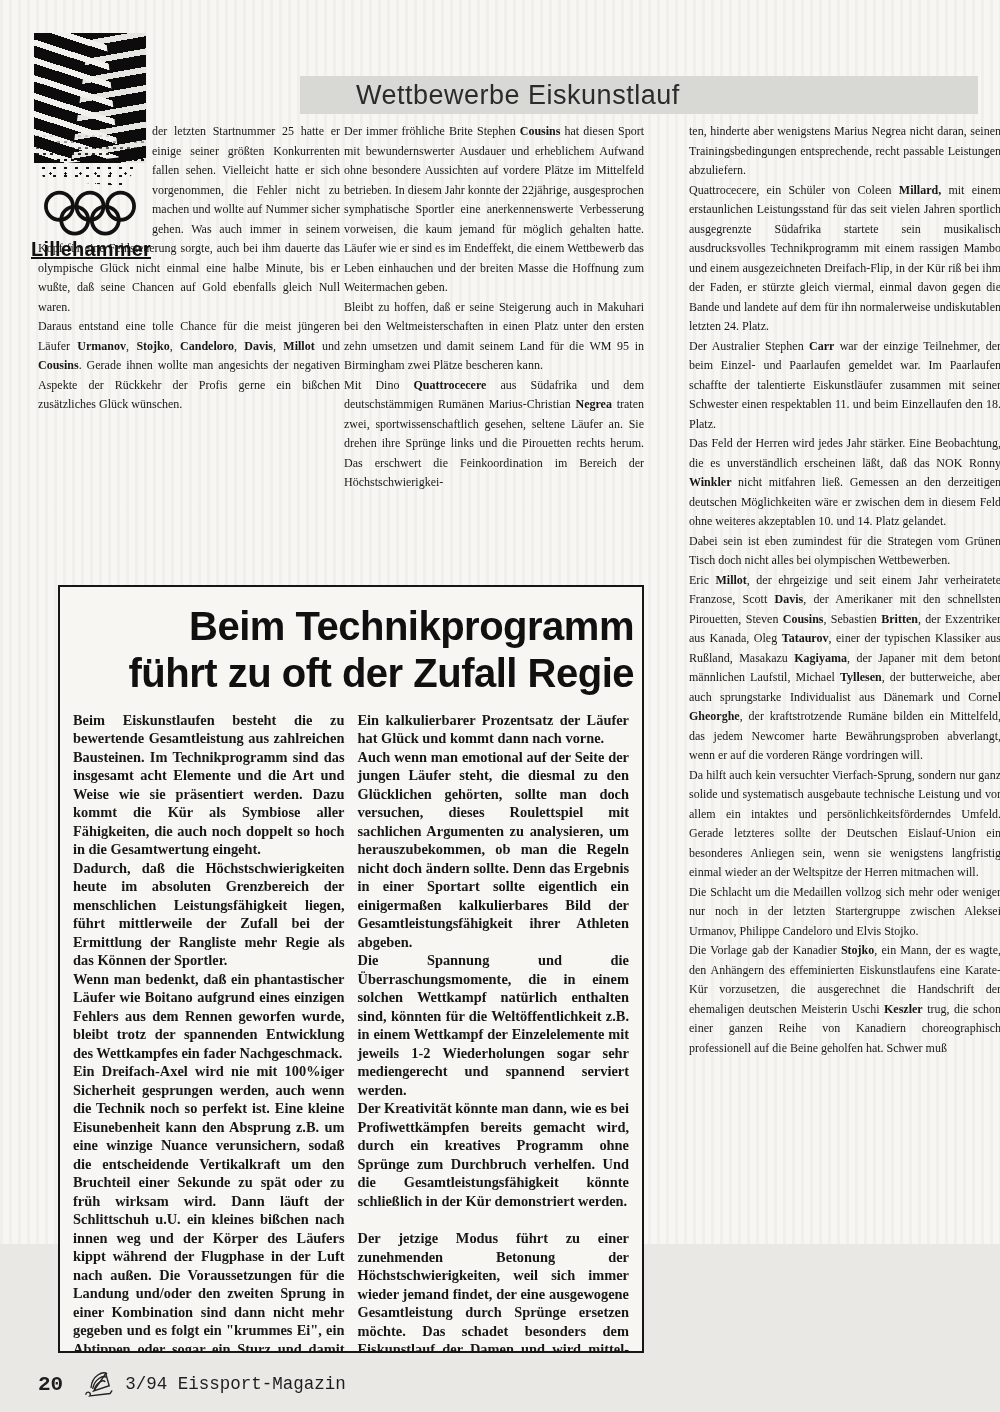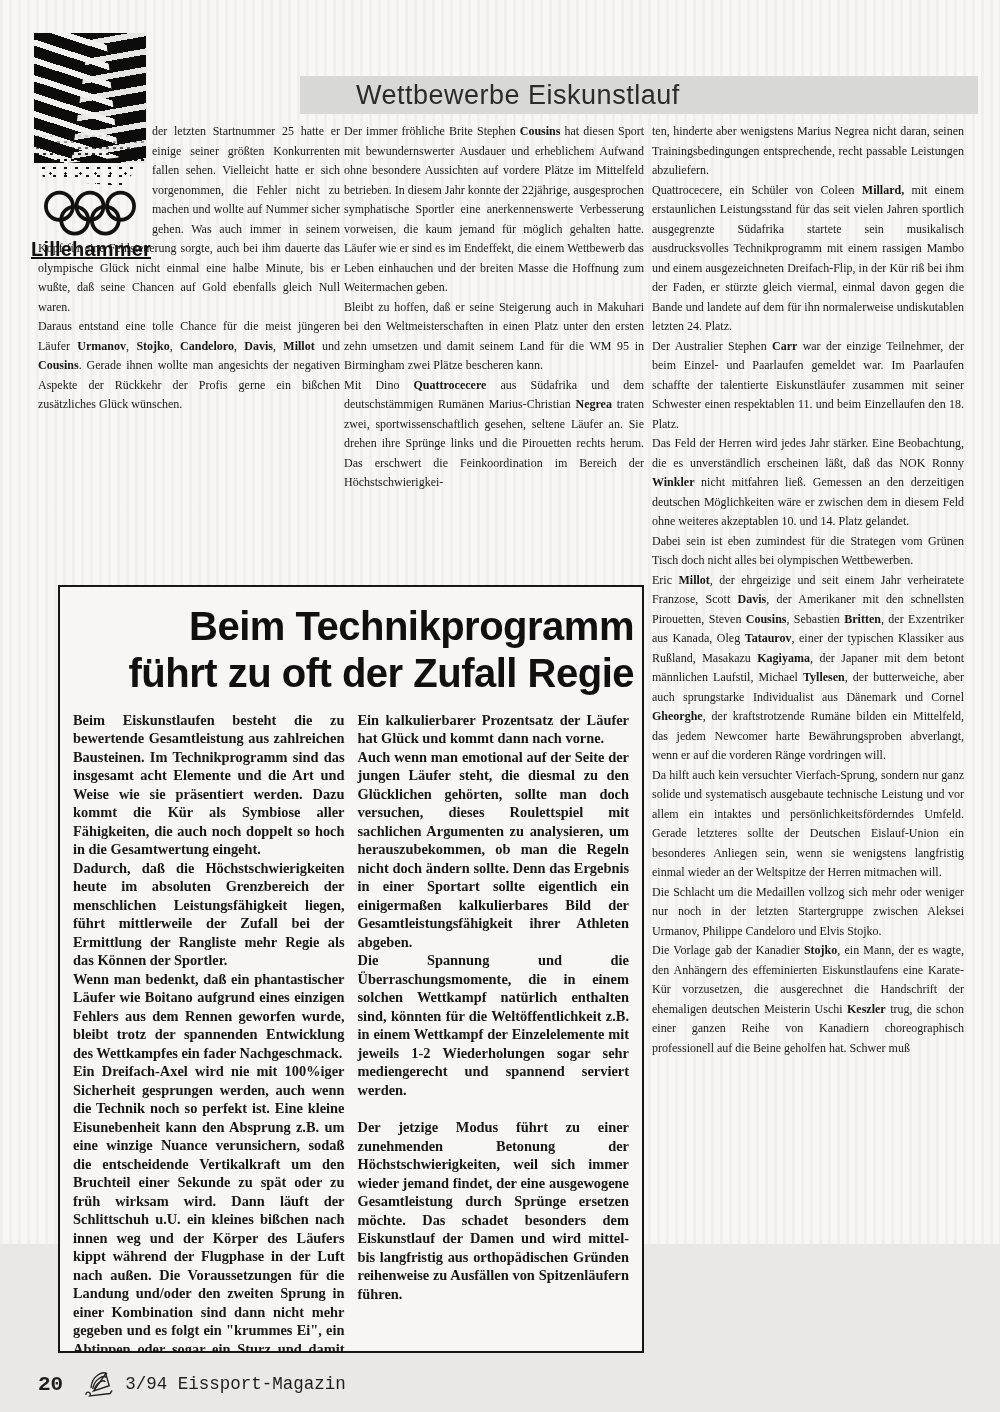--- a/index.html
+++ b/index.html
@@ -37,21 +37,21 @@
   .rings{display:block;margin:4px auto 0;width:96px;height:47px;}
   .logo-label{font-family:"Liberation Sans","DejaVu Sans",sans-serif;font-weight:bold;
     font-size:20px;color:#111;margin-top:1px;letter-spacing:0.2px;text-decoration:underline;}
 
   
   .col{position:absolute;top:122px;font-size:12px;line-height:19.5px;
     text-align:justify;hyphens:auto;-webkit-hyphens:auto;}
   .col p{margin:0;}
   .col1{left:38px;width:302px;max-height:461px;overflow:hidden;}
   .col2{left:344px;width:300px;max-height:460px;overflow:hidden;}
-  .col3{left:652px;width:312px;max-height:1240px;overflow:hidden;}
+  .col3{left:689px;width:312px;max-height:1240px;overflow:hidden;}
   .wrap-spacer{float:left;width:114px;height:116px;}
 
   
   .box{position:absolute;left:58px;top:585px;width:586px;height:768px;
     border:2px solid #161616;background:#f7f6f2;z-index:3;box-sizing:border-box;overflow:hidden;}
   .box-headline{margin:16px 8px 14px;text-align:right;
     font-family:"Liberation Sans","DejaVu Sans",sans-serif;font-weight:bold;
     font-size:40px;line-height:1.17;color:#101010;letter-spacing:-0.5px;}
   .box-cols{display:flex;gap:13px;padding:0 13px 12px;font-weight:bold;}
   .box-col{flex:1;font-size:14.4px;line-height:18.5px;text-align:justify;
@@ -124,20 +124,21 @@
       <div class="box-col">
         <p>Beim Eiskunstlaufen besteht die zu bewertende Gesamtleistung aus zahlreichen Bausteinen. Im Technikprogramm sind das insgesamt acht Elemente und die Art und Weise wie sie präsentiert werden. Dazu kommt die Kür als Symbiose aller Fähigkeiten, die auch noch doppelt so hoch in die Gesamtwertung eingeht.</p>
         <p>Dadurch, daß die Höchstschwierigkeiten heute im absoluten Grenzbereich der menschlichen Leistungsfähigkeit liegen, führt mittlerweile der Zufall bei der Ermittlung der Rangliste mehr Regie als das Können der Sportler.</p>
         <p>Wenn man bedenkt, daß ein phantastischer Läufer wie Boitano aufgrund eines einzigen Fehlers aus dem Rennen geworfen wurde, bleibt trotz der spannenden Entwicklung des Wettkampfes ein fader Nachgeschmack.</p>
         <p>Ein Dreifach-Axel wird nie mit 100%iger Sicherheit gesprungen werden, auch wenn die Technik noch so perfekt ist. Eine kleine Eisunebenheit kann den Absprung z.B. um eine winzige Nuance verunsichern, sodaß die entscheidende Vertikalkraft um den Bruchteil einer Sekunde zu spät oder zu früh wirksam wird. Dann läuft der Schlittschuh u.U. ein kleines bißchen nach innen weg und der Körper des Läufers kippt während der Flugphase in der Luft nach außen. Die Voraussetzungen für die Landung und/oder den zweiten Sprung in einer Kombination sind dann nicht mehr gegeben und es folgt ein "krummes Ei", ein Abtippen oder sogar ein Sturz und damit das Ende aller Hoffnungen.</p>
       </div>
       <div class="box-col">
         <p>Ein kalkulierbarer Prozentsatz der Läufer hat Glück und kommt dann nach vorne.</p>
         <p>Auch wenn man emotional auf der Seite der jungen Läufer steht, die diesmal zu den Glücklichen gehörten, sollte man doch versuchen, dieses Roulettspiel mit sachlichen Argumenten zu analysieren, um herauszubekommen, ob man die Regeln nicht doch ändern sollte. Denn das Ergebnis in einer Sportart sollte eigentlich ein einigermaßen kalkulierbares Bild der Gesamtleistungsfähigkeit ihrer Athleten abgeben.</p>
         <p>Die Spannung und die Überraschungsmomente, die in einem solchen Wettkampf natürlich enthalten sind, könnten für die Weltöffentlichkeit z.B. in einem Wettkampf der Einzelelemente mit jeweils 1-2 Wiederholungen sogar sehr mediengerecht und spannend serviert werden.</p>
+        <p>Der Kreativität könnte man dann, wie es bei Profiwettkämpfen bereits gemacht wird, durch ein kreatives Programm ohne Sprünge zum Durchbruch verhelfen. Und die Gesamtleistungsfähigkeit könnte schließlich in der Kür demonstriert werden.</p>
         <p class="gap-top">Der jetzige Modus führt zu einer zunehmenden Betonung der Höchstschwierigkeiten, weil sich immer wieder jemand findet, der eine ausgewogene Gesamtleistung durch Sprünge ersetzen möchte. Das schadet besonders dem Eiskunstlauf der Damen und wird mittel- bis langfristig aus orthopädischen Gründen reihenweise zu Ausfällen von Spitzenläufern führen.</p>
       </div>
     </div>
   </div>
 
   <div class="footer">
     <span class="page-num">20</span>
     <svg class="skate" viewBox="0 0 44 36" fill="none" stroke="#222" stroke-width="1.6" stroke-linecap="round">
       <path d="M14 22 C15 8 28 3 32 6"></path>
       <path d="M16 23 C18 12 28 8 31 10"></path>

